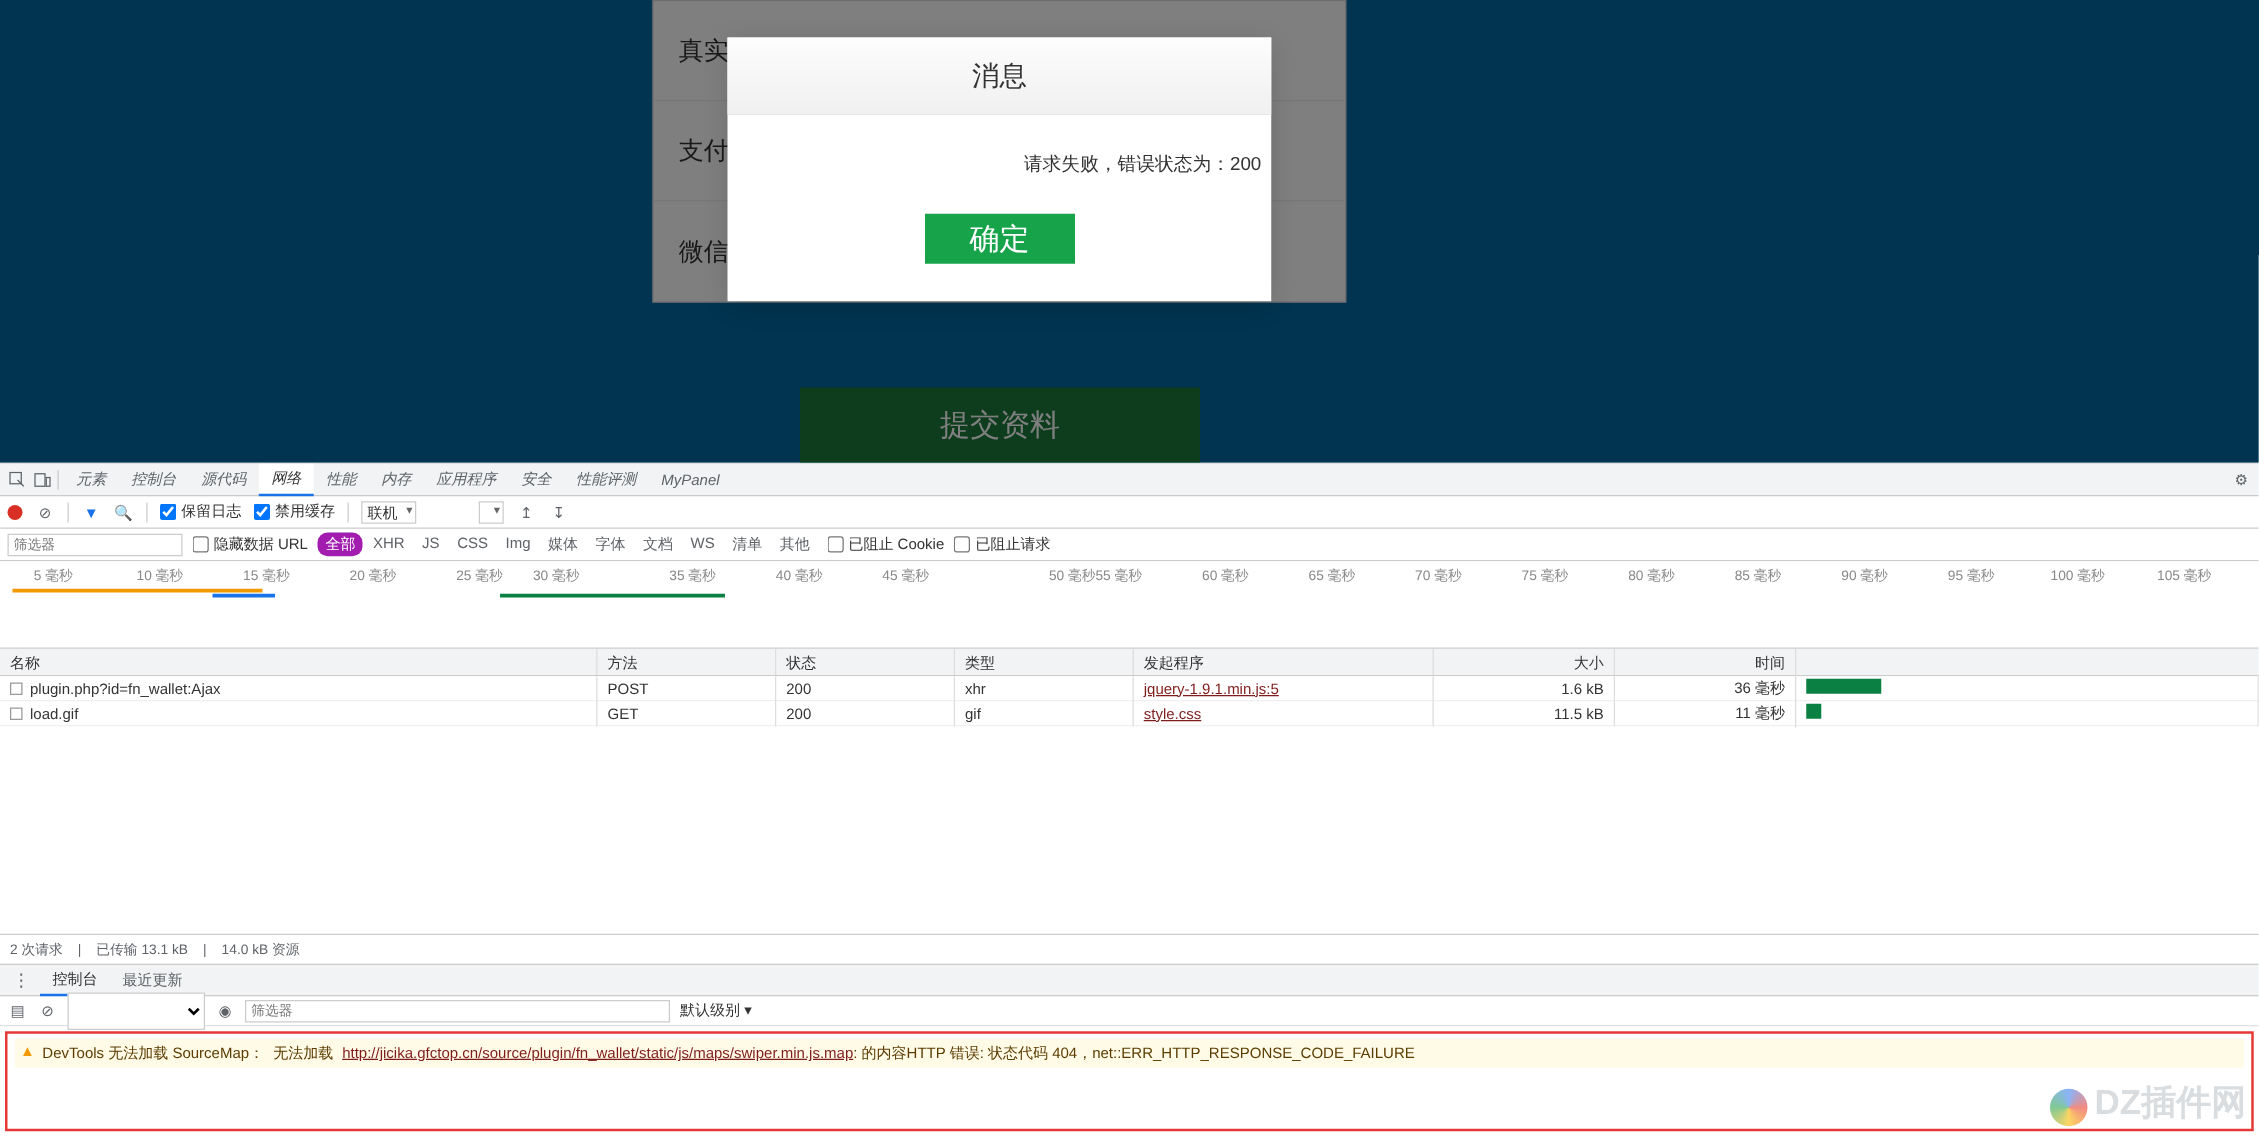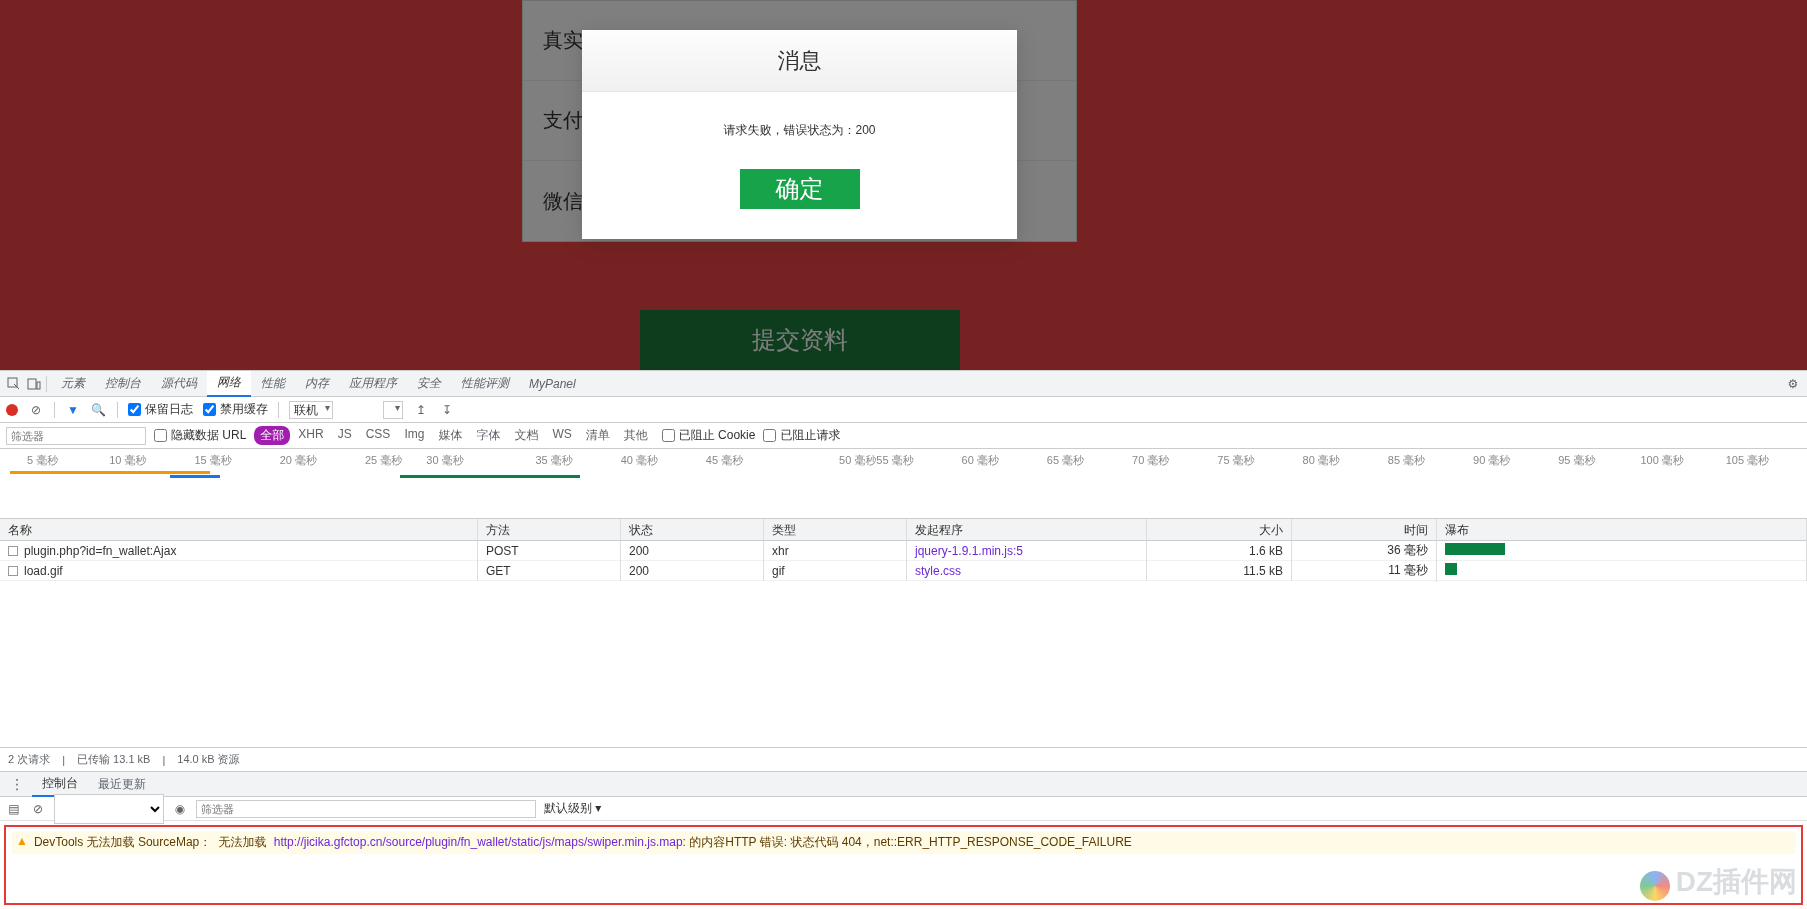--- a/index.html
+++ b/index.html
@@ -1,26 +1,26 @@
 <!DOCTYPE html>
 <html><head>
 <meta charset="utf-8">
 <style>
 *{box-sizing:border-box;margin:0;padding:0;font-family:"Microsoft YaHei",Arial,sans-serif}
 body{width:1807px;height:909px;overflow:hidden;background:#fff}
-.page-area{height:370px;position:relative;background:#ef4444}
+.page-area{height:370px;position:relative;background:#0369a1}
 .overlay{position:absolute;inset:0;background:rgba(0,0,0,.5);z-index:5}
 .form-card{position:absolute;left:522px;top:0;width:555px;background:#fff;border:1px solid #ddd;z-index:1}
 .form-row{height:80px;border-bottom:1px solid #eee;display:flex;align-items:center;padding:0 20px;font-size:20px;color:#333}
 .form-row:last-child{border-bottom:none}
 .submit-wrap{position:absolute;left:640px;top:310px;width:320px;z-index:1}
 .submit-btn{width:100%;height:60px;background:#1a7a3a;color:#fff;border:none;font-size:24px;cursor:pointer}
 .modal{position:absolute;left:582px;top:30px;width:435px;background:#fff;z-index:10;box-shadow:0 4px 20px rgba(0,0,0,.15)}
 .modal-head{height:62px;background:linear-gradient(#fdfdfd,#f0f0f0);border-bottom:1px solid #e5e5e5;display:flex;align-items:center;justify-content:center;font-size:22px;color:#333}
-.modal-body{padding:30px 20px;text-align:center;font-size:12px;color:#333}
+.modal-body{padding:30px 8px;text-align:right;font-size:15px;color:#333}
 .modal-foot{padding:0 0 30px;text-align:center}
 .ok-btn{background:#17a34a;color:#fff;border:none;width:120px;height:40px;font-size:24px;cursor:pointer}
 .devtools{height:539px;background:#fff;border-top:1px solid #ccc;font-size:12px;color:#333;display:flex;flex-direction:column}
 .dt-tabs{height:26px;background:#f1f3f4;border-bottom:1px solid #ccc;display:flex;align-items:center;padding:0 6px;gap:4px}
 .dt-icon{width:16px;height:16px;display:inline-flex;align-items:center;justify-content:center;color:#5f6368}
 .dt-tab{padding:0 10px;height:26px;display:flex;align-items:center;color:#5f6368;cursor:pointer}
 .dt-tab.active{color:#333;border-bottom:2px solid #1a73e8;background:#fff}
 .dt-gear{margin-left:auto}
 .dt-toolbar{height:26px;border-bottom:1px solid #ccc;display:flex;align-items:center;padding:0 6px;gap:10px}
 .rec-dot{width:12px;height:12px;border-radius:50%;background:#d93025}
@@ -36,21 +36,21 @@
 .dt-timeline{height:70px;border-bottom:1px solid #ccc;position:relative;background:#fff}
 .tick{position:absolute;top:4px;font-size:11px;color:#888;transform:translateX(-50%)}
 .tl-track{position:absolute;left:0;right:0;top:20px;height:8px}
 .tl-bar{position:absolute;height:3px;top:2px}
 .nt-head{height:22px;background:#f1f3f4;border-bottom:1px solid #ccc;display:flex}
 .nt-head>div,.nt-row>div{padding:3px 8px;border-right:1px solid #ddd;overflow:hidden;white-space:nowrap;text-overflow:ellipsis}
 .c-name{width:478px}.c-method{width:143px}.c-status{width:143px}.c-type{width:143px}.c-init{width:240px}.c-size{width:145px;text-align:right}.c-time{width:145px;text-align:right}.c-wf{flex:1}
 .nt-body{background:#fff}
 .nt-row{height:20px;display:flex;align-items:center;border-bottom:1px solid #f0f0f0}
 .row-ck{display:inline-block;width:10px;height:10px;border:1px solid #999;margin-right:6px;vertical-align:middle}
-.lnk{color:#6d28d9;cursor:pointer}
+.lnk{color:#7f1d1d;text-decoration:underline;cursor:pointer}
 .wf-bar{display:inline-block;height:12px;background:#0b8043}
 .nt-fill{flex:1}
 .dt-status{height:24px;border-top:1px solid #ccc;display:flex;align-items:center;padding:0 8px;gap:12px;color:#5f6368;font-size:11px}
 .drawer-tabs{height:26px;border-top:1px solid #ccc;border-bottom:1px solid #ccc;display:flex;align-items:center;padding:0 6px;gap:4px;background:#f1f3f4}
 .drawer-tab{padding:0 10px;height:26px;display:flex;align-items:center;color:#5f6368;cursor:pointer}
 .drawer-tab.active{color:#333;border-bottom:2px solid #1a73e8}
 .kebab{font-size:14px;color:#5f6368;padding:0 4px}
 .console-bar{height:24px;border-bottom:1px solid #e0e0e0;display:flex;align-items:center;padding:0 6px;gap:8px}
 .ctx-sel{border:1px solid #ccc;height:18px;width:110px;padding:14px 4px;font-size:11px;background:#fff}
 .console-body{border:2px solid #e53935;margin:4px;min-height:80px;background:#fff;padding:4px 6px;font-size:12px}
@@ -197,21 +197,20 @@
   </div>
 
   <div class="nt-head">
     <div class="c-name">名称</div>
     <div class="c-method">方法</div>
     <div class="c-status">状态</div>
     <div class="c-type">类型</div>
     <div class="c-init">发起程序</div>
     <div class="c-size">大小</div>
     <div class="c-time">时间</div>
-    <div class="c-wf">瀑布</div>
   </div>
   <div class="nt-body" id="nt-rows">
       <div class="nt-row">
         <div class="c-name"><span class="row-ck"></span>plugin.php?id=fn_wallet:Ajax</div>
         <div class="c-method">POST</div>
         <div class="c-status">200</div>
         <div class="c-type">xhr</div>
         <div class="c-init"><span class="lnk">jquery-1.9.1.min.js:5</span></div>
         <div class="c-size">1.6 kB</div>
         <div class="c-time">36 毫秒</div>

